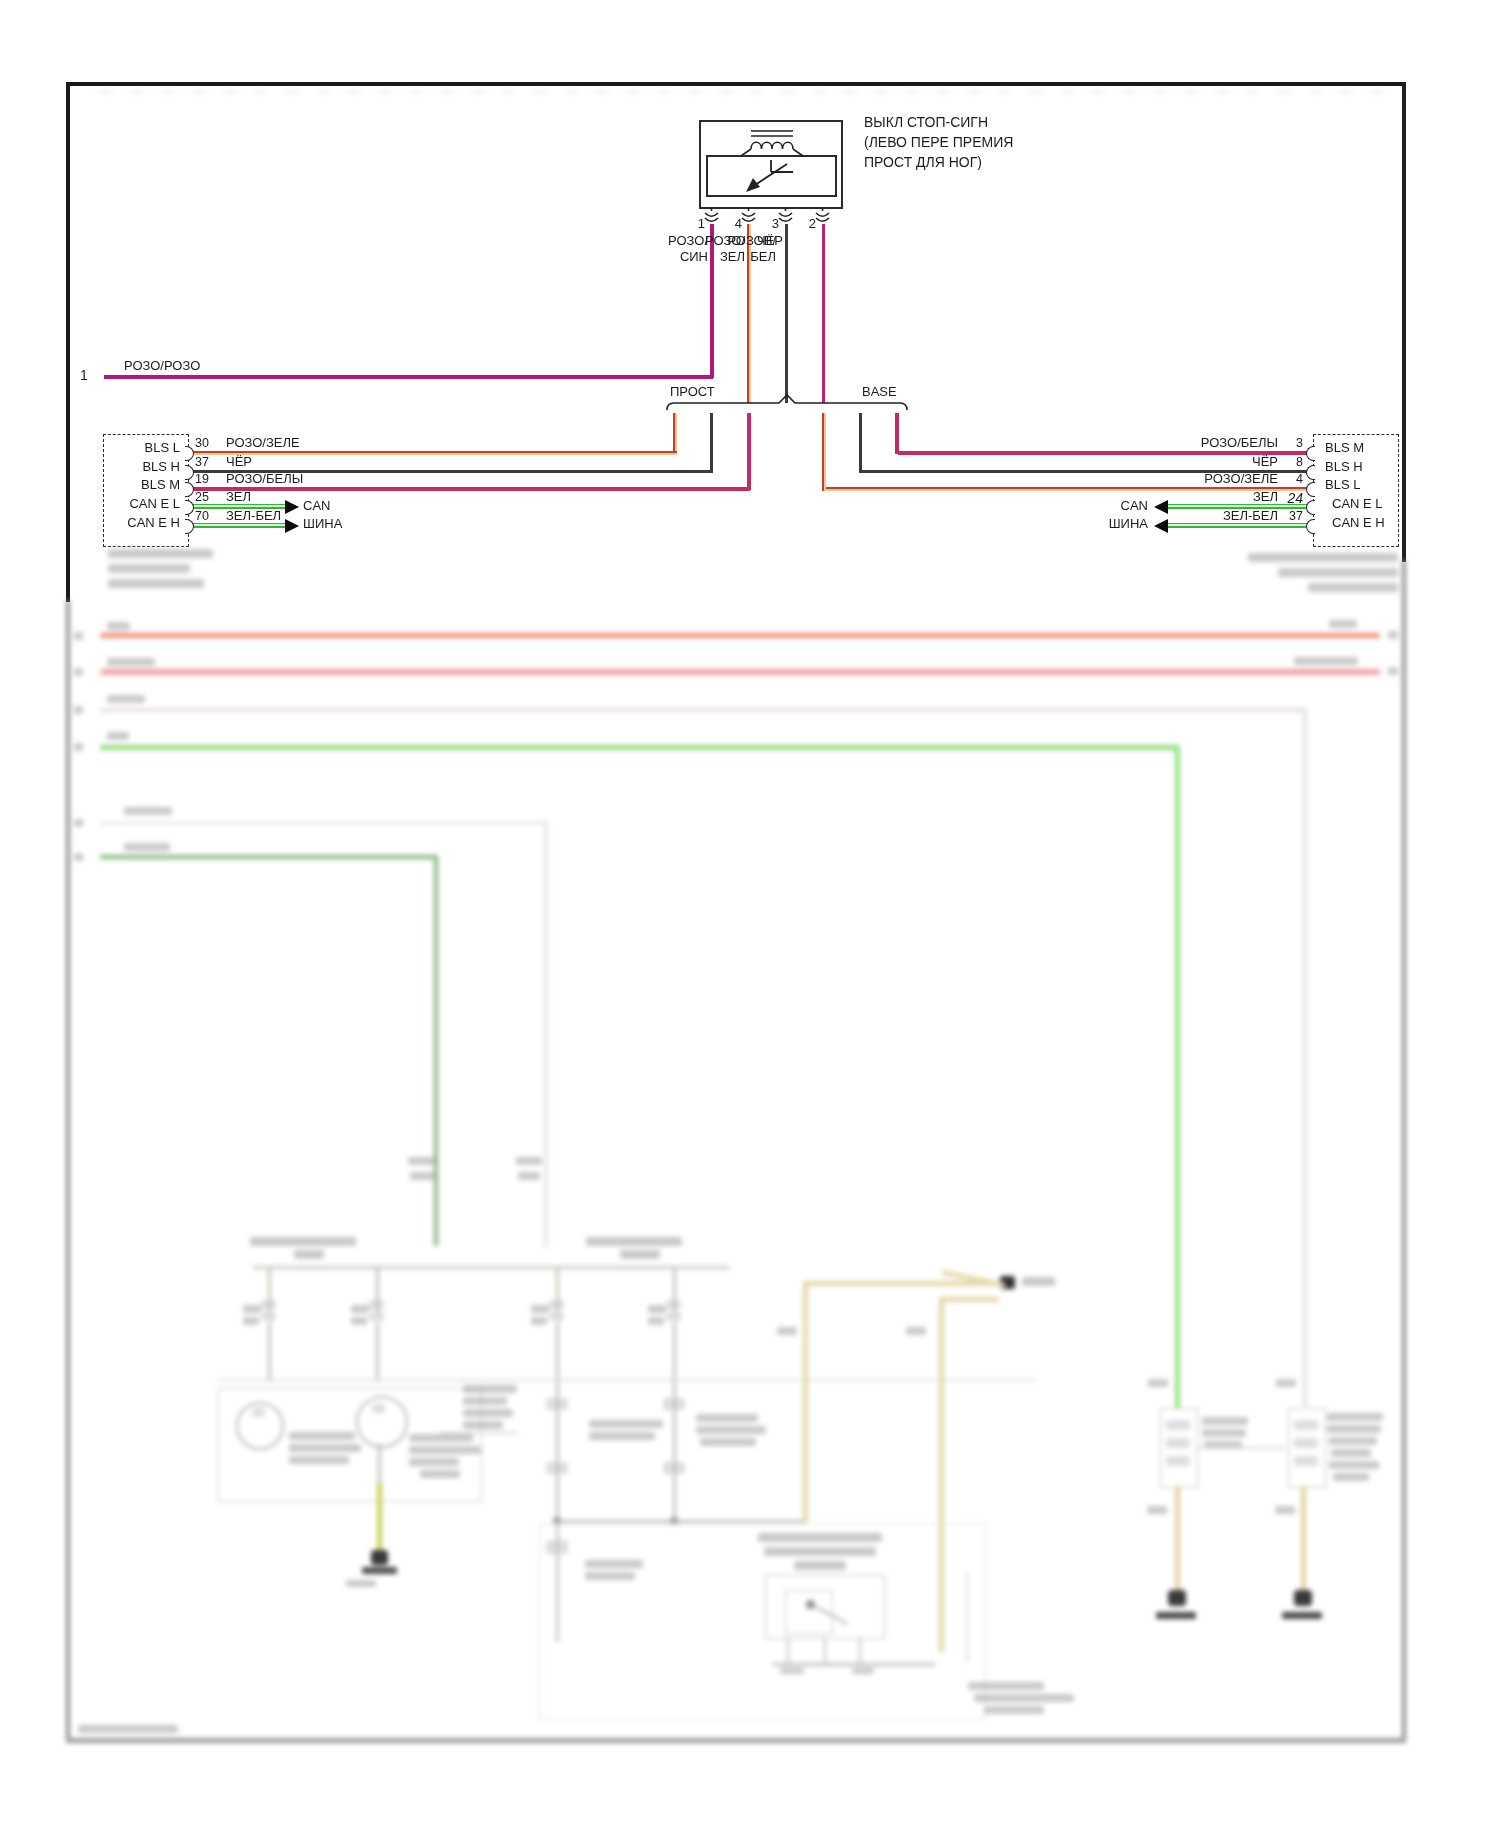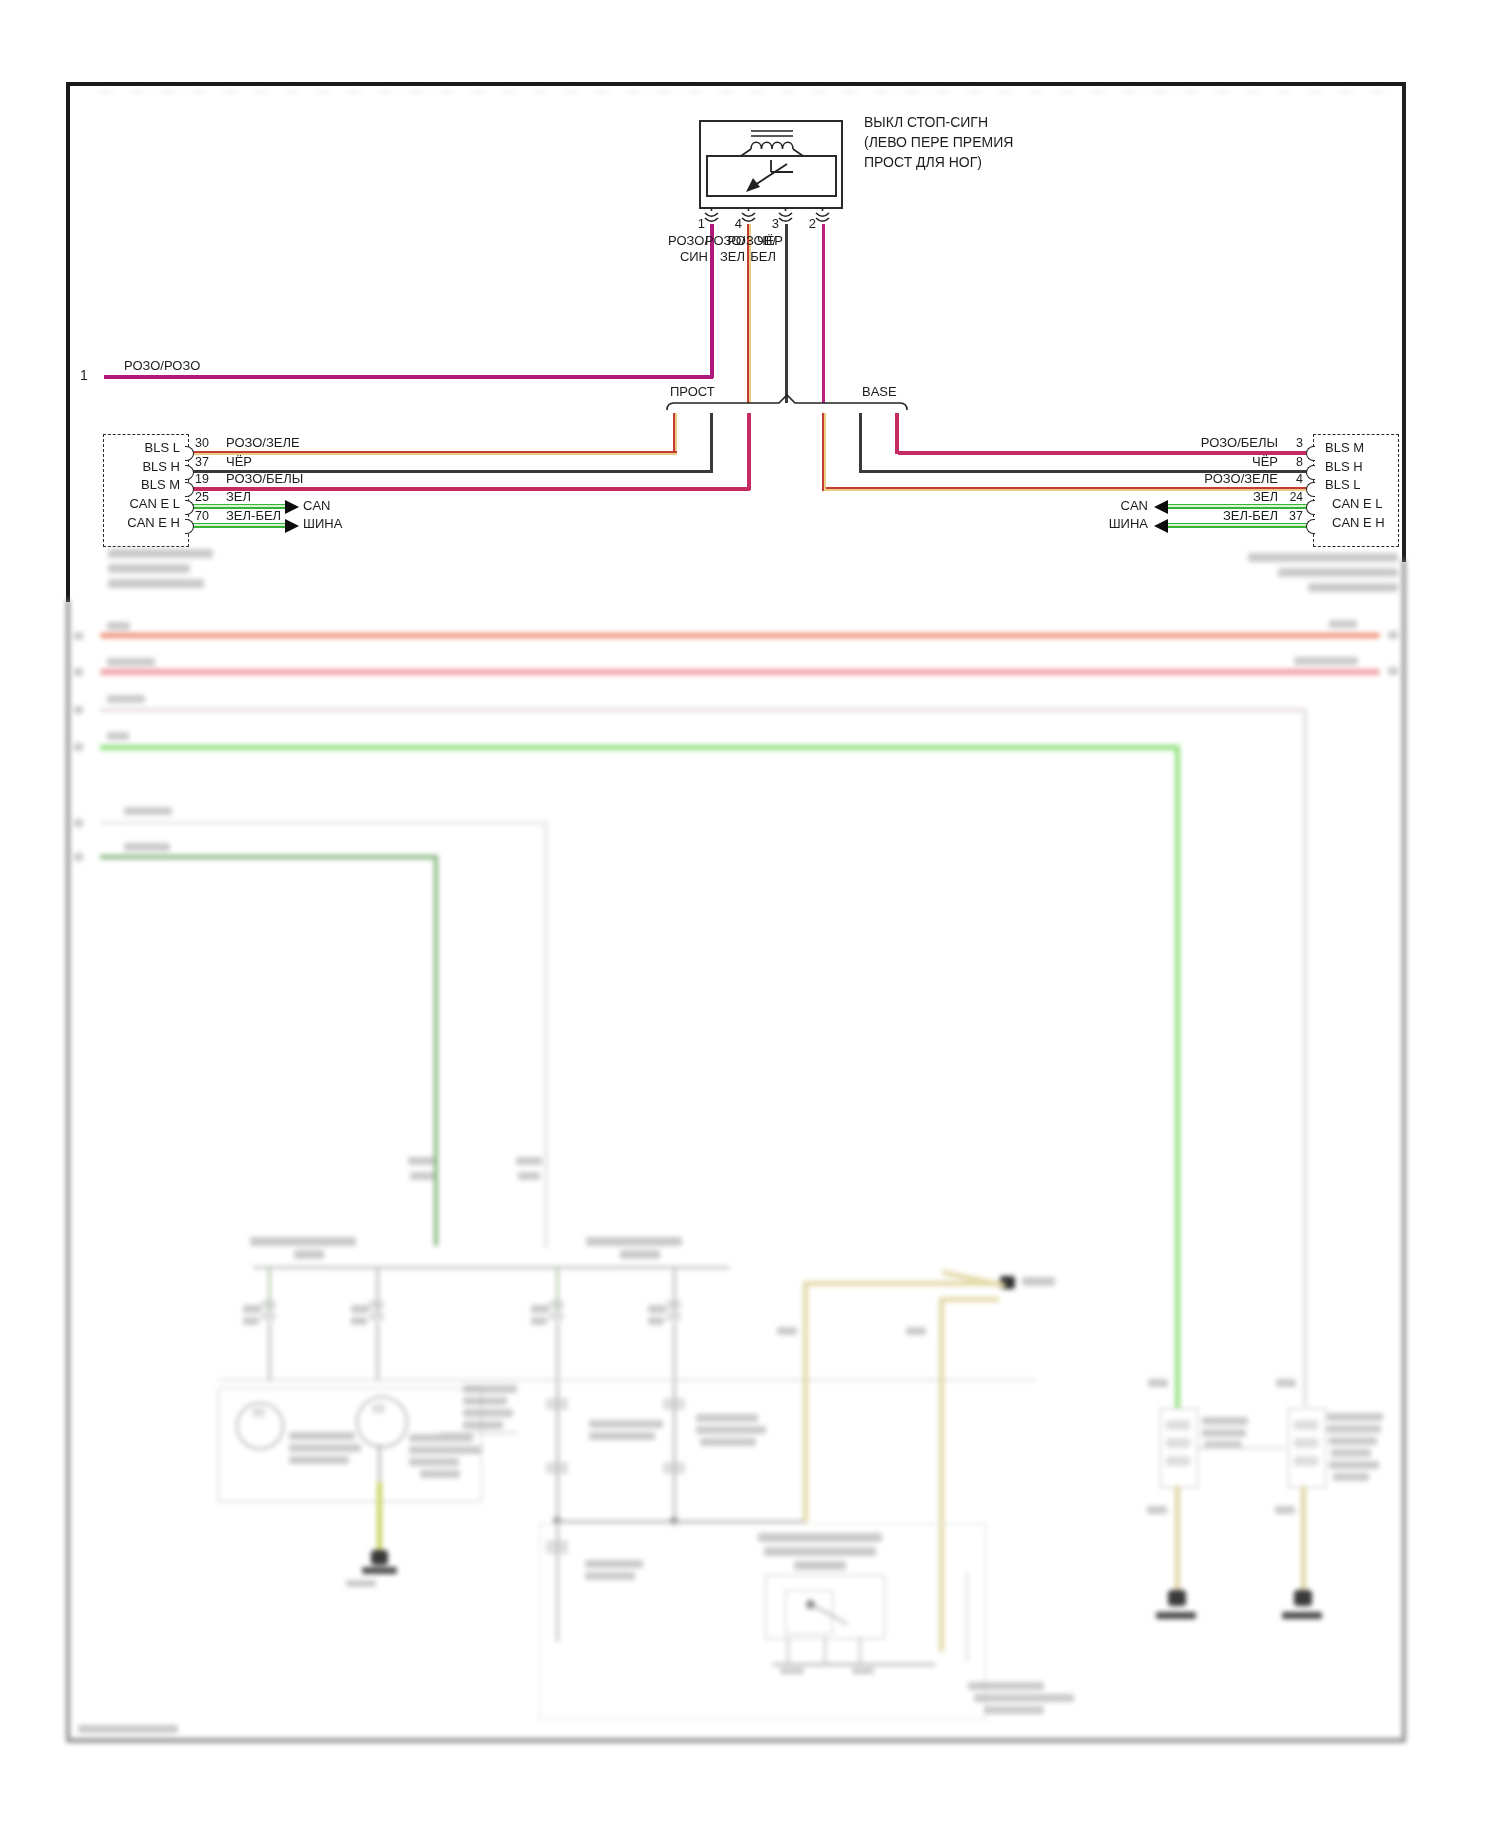--- a/index.html
+++ b/index.html
@@ -146,21 +146,21 @@
   <div class="abs t" style="left:1332px;top:496px;">CAN E L</div>
   <div class="abs t" style="left:1332px;top:515px;">CAN E H</div>
   <div class="abs arcl" style="left:1306px;top:446px;"></div>
   <div class="abs arcl" style="left:1306px;top:465px;"></div>
   <div class="abs arcl" style="left:1306px;top:482px;"></div>
   <div class="abs arcl" style="left:1306px;top:500px;"></div>
   <div class="abs arcl" style="left:1306px;top:519px;"></div>
   <div class="abs t tr" style="left:1283px;top:436px;width:20px;font-size:12.5px;">3</div>
   <div class="abs t tr" style="left:1283px;top:455px;width:20px;font-size:12.5px;">8</div>
   <div class="abs t tr" style="left:1283px;top:472px;width:20px;font-size:12.5px;">4</div>
-  <div class="abs t tr" style="left:1283px;top:490px;width:20px;font-size:12px;">24</div>
+  <div class="abs t tr" style="left:1283px;top:490px;width:20px;font-size:14px;font-style:italic;">24</div>
   <div class="abs t tr" style="left:1283px;top:509px;width:20px;font-size:12.5px;">37</div>
   <div class="abs t tr" style="left:1186px;top:435px;width:92px;">РОЗО/БЕЛЫ</div>
   <div class="abs t tr" style="left:1186px;top:454px;width:92px;">ЧЁР</div>
   <div class="abs t tr" style="left:1186px;top:471px;width:92px;">РОЗО/ЗЕЛЕ</div>
   <div class="abs t tr" style="left:1186px;top:489px;width:92px;">ЗЕЛ</div>
   <div class="abs t tr" style="left:1186px;top:508px;width:92px;">ЗЕЛ-БЕЛ</div>
 
   <div class="blurwrap">
 
     <div class="abs" style="left:100px;top:90px;width:1290px;height:3px;opacity:.8;background:repeating-linear-gradient(to right,#e9e9e9 0 12px,transparent 12px 31px);"></div>

